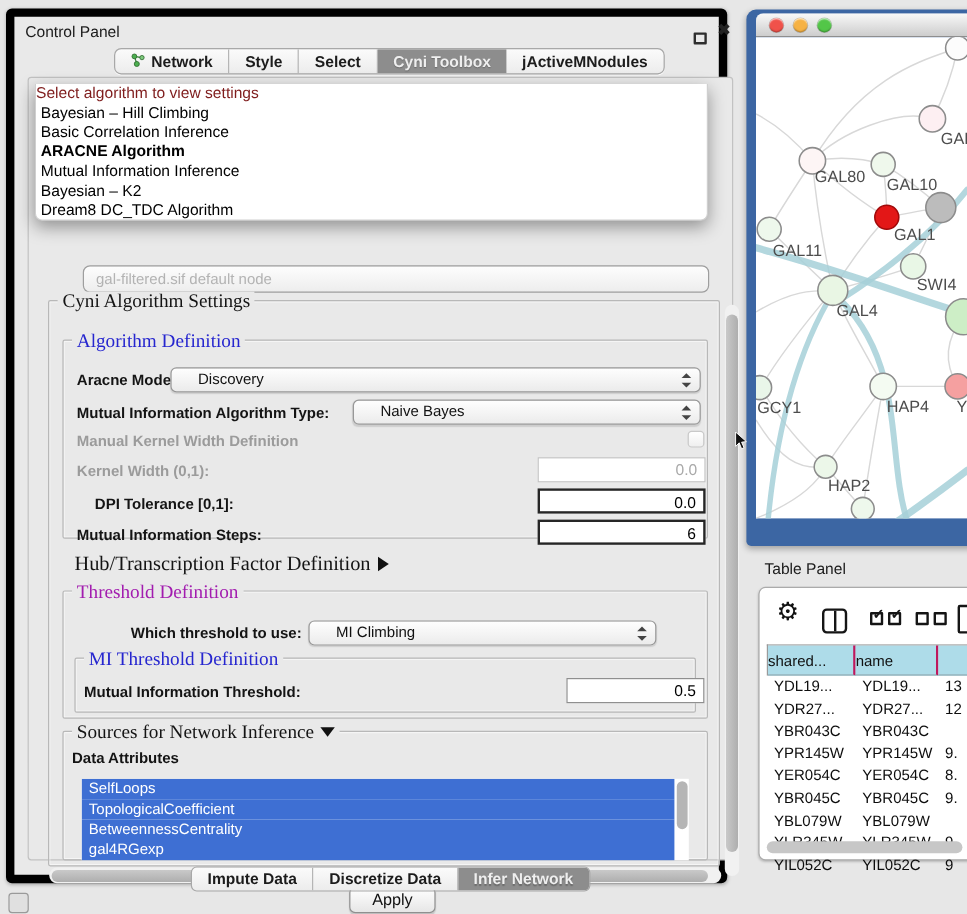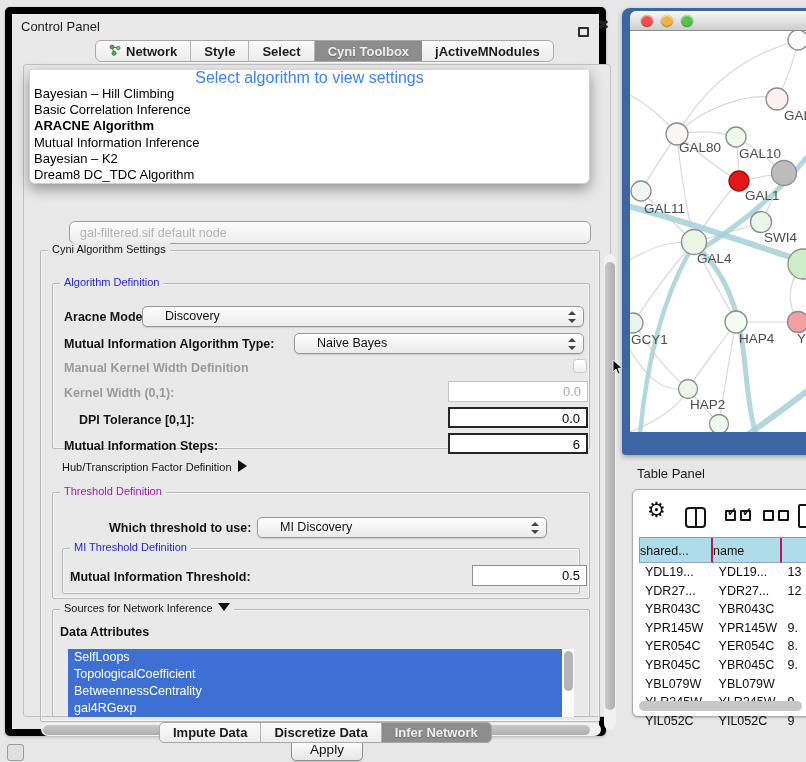--- a/index.html
+++ b/index.html
@@ -55,42 +55,42 @@
 
   
   #algo-popup {
     left:17px; top:56px; width:561px; height:114px;
     background:#fff; border:1px solid #cfcfcf; border-top:none;
     border-radius:0 0 6px 6px;
     box-shadow:0 5px 14px rgba(0,0,0,.38);
     z-index:30;
   }
   #algo-placeholder {
-    height:16px; text-align:center; font-size:16px; color:#3b82f6;
+    height:16px; text-align:left; font-size:13px; color:#7f1d1d;
     line-height:15px; overflow:hidden;
   }
   .popup-item { height:16.2px; line-height:16.2px; font-size:13px; padding-left:4px; color:#000; white-space:nowrap; }
   .popup-item.bold { font-weight:bold; }
 
   
   .group {
     position:absolute; border:1px solid #b8b8b8; border-radius:2px;
     box-shadow:inset 0 0 0 1px rgba(255,255,255,.55);
   }
   .group-title {
-    position:absolute; font-size:11px; background:#e9e9e9; padding:0 4px;
-    white-space:nowrap; z-index:2;
+    position:absolute; font-size:16px; background:#e9e9e9; padding:0 4px;
+    white-space:nowrap; z-index:2;font-family:Liberation Serif, serif;
   }
   .t-blue  { color:#2626cf; }
   .t-green { color:#a21caf; }
   .t-black { color:#141414; }
 
   .lbl  { position:absolute; font-size:12.5px; font-weight:bold; color:#141414; white-space:nowrap; }
   .lbl.dis { color:#9b9b9b; }
-  .plain { font-weight:normal; font-size:11px; }
+  .plain { font-weight:normal; font-size:17px;font-family:Liberation Serif, serif; }
 
   .combo {
     position:absolute; height:21px;
     border:1px solid #989898; border-radius:5px;
     background:linear-gradient(#fefefe,#ebebeb);
     font-size:12.5px; line-height:19px; padding-left:22px; color:#111;
     box-shadow:0 1px 1px rgba(0,0,0,.12);
   }
   .combo .arrows {
     position:absolute; right:7px; top:3px; width:8px; height:14px;
@@ -266,21 +266,21 @@
 
     <span class="lbl plain" style="left:38px; top:395px;">
       <span>Hub/Transcription Factor Definition</span><span class="tri-right"></span>
     </span>
 
     <span class="group-title t-green" style="left:36px; top:420px;">Threshold Definition</span>
     <div class="group" style="left:28px; top:427px; width:538px; height:107px;"></div>
 
     <span class="lbl" style="left:85px; top:456px;">Which threshold to use:</span>
     <div class="combo" style="left:233px; top:452px; width:290px;">
-      <span>MI Discovery</span>
+      <span>MI Climbing</span>
       <span class="arrows"></span>
     </div>
 
     <span class="group-title t-blue" style="left:46px; top:476px;">MI Threshold Definition</span>
     <div class="group" style="left:38px; top:483px; width:518px; height:46px;"></div>
 
     <span class="lbl" style="left:46px; top:505px;">Mutual Information Threshold:</span>
     <div class="field medium" style="left:448px; top:500px; width:115px;">0.5</div>
 
     <span class="group-title t-black" style="left:36px; top:537px;">

